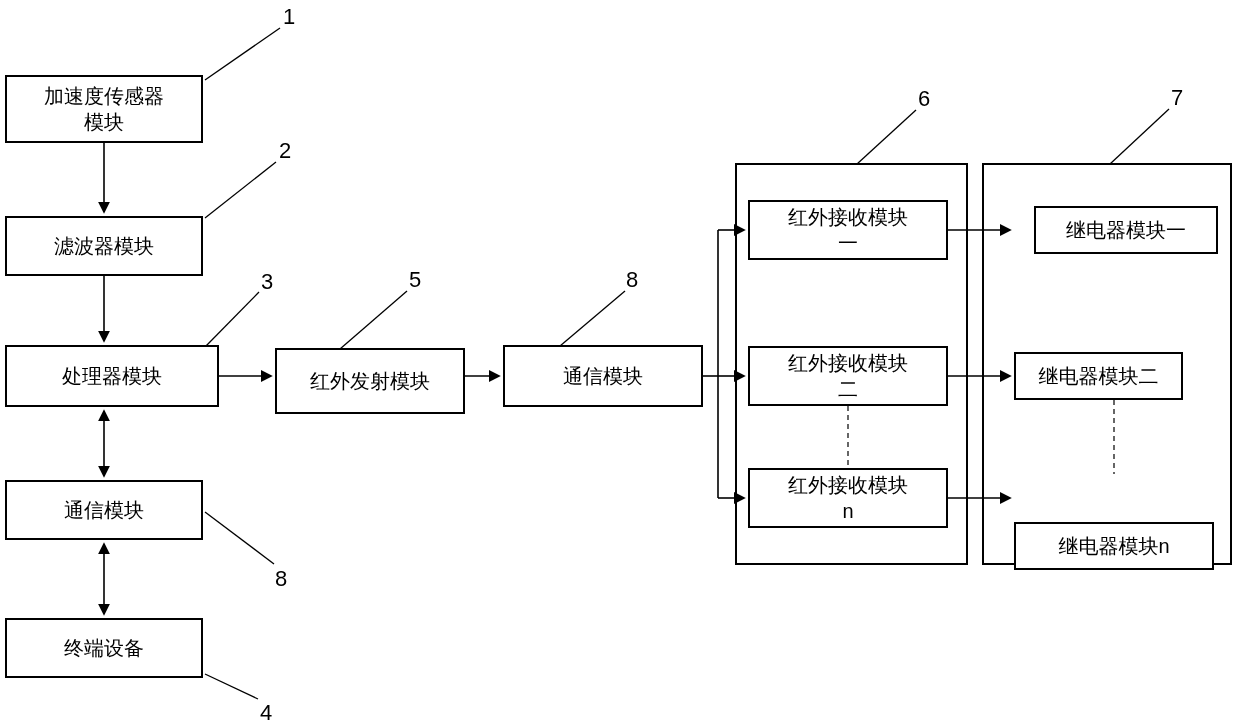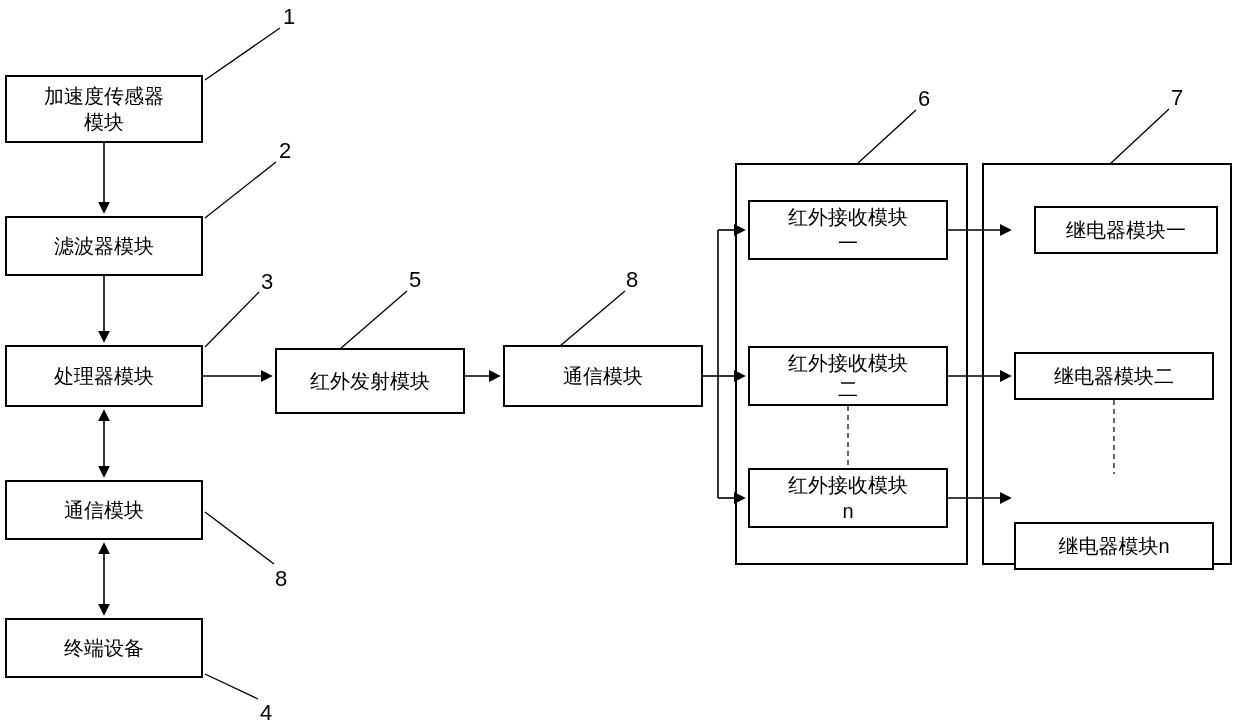--- a/index.html
+++ b/index.html
@@ -103,21 +103,21 @@
 
   <div class="box" style="left:5px; top:216px; width:198px; height:60px;">
     <span>滤波器模块</span>
   </div>
 
   <div class="box" style="left:5px; top:75px; width:198px; height:68px;">
     <span>加速度传感器</span>
     <span>模块</span>
   </div>
 
-  <div class="box" style="left:5px; top:345px; width:198px; height:62px;text-align:center;">
+  <div class="box" style="left:5px; top:345px; width:214px; height:62px;text-align:center;">
     <span>处理器模块</span>
   </div>
 
   <div class="box" style="left:5px; top:480px; width:198px; height:60px;">
     <span>通信模块</span>
   </div>
 
   <div class="box" style="left:5px; top:618px; width:198px; height:60px;">
     <span>终端设备</span>
   </div>
@@ -142,21 +142,21 @@
 
   <div class="box" style="left:748px; top:468px; width:200px; height:60px;">
     <span>红外接收模块</span>
     <span>n</span>
   </div>
 
   <div class="box" style="left:1014px; top:206px; width:184px; height:48px;margin-left:20px;">
     <span>继电器模块一</span>
   </div>
 
-  <div class="box" style="left:1014px; top:352px; width:200px; height:48px;">
+  <div class="box" style="left:1014px; top:352px; width:169px; height:48px;">
     <span>继电器模块二</span>
   </div>
 
   <div class="box" style="left:1014px; top:474px; width:200px; height:48px;margin-top:48px;">
     <span>继电器模块n</span>
   </div>
 
   <div class="ref" style="left:283px; top:4px;">1</div>
   <div class="ref" style="left:279px; top:138px;">2</div>
   <div class="ref" style="left:261px; top:269px;">3</div>

